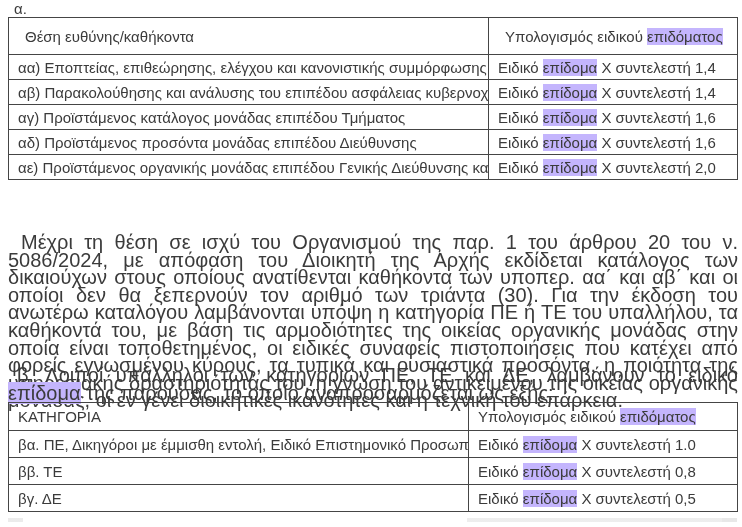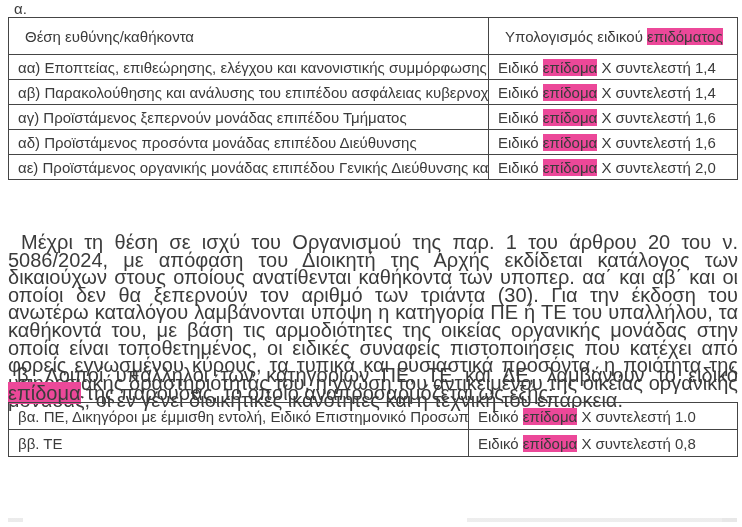--- a/index.html
+++ b/index.html
@@ -41,21 +41,21 @@
   .table-a col.c2 { width: 249px; }
   .table-a tr.hdr td { height: 37px; padding-left: 16px; }
   .table-a tr.row td { height: 25px; }
 
   .table-b { left: 8px; top: 402px; width: 729px; }
   .table-b col.c1 { width: 460px; }
   .table-b col.c2 { width: 269px; }
   .table-b tr.hdr td { height: 28px; }
   .table-b tr.row td { height: 27px; }
 
-  .hl { background: #ec4899; }
+  .hl { background: #c4b5fd; }
 
   .para {
     position: absolute;
     left: 8px;
     width: 730px;
     font-size: 20px;
     line-height: 17.6px;
     text-align: justify;
     color: #3b3b3b;
   }
@@ -95,21 +95,21 @@
       </tr>
       <tr class="row">
         <td>αα) Εποπτείας, επιθεώρησης, ελέγχου και κανονιστικής συμμόρφωσης</td>
         <td><span>Ειδικό </span><span class="hl">επίδομα</span><span> Χ συντελεστή 1,4</span></td>
       </tr>
       <tr class="row">
         <td>αβ) Παρακολούθησης και ανάλυσης του επιπέδου ασφάλειας κυβερνοχώρου</td>
         <td><span>Ειδικό </span><span class="hl">επίδομα</span><span> Χ συντελεστή 1,4</span></td>
       </tr>
       <tr class="row">
-        <td>αγ) Προϊστάμενος ξεπερνούν μονάδας επιπέδου Τμήματος</td>
+        <td>αγ) Προϊστάμενος κατάλογος μονάδας επιπέδου Τμήματος</td>
         <td><span>Ειδικό </span><span class="hl">επίδομα</span><span> Χ συντελεστή 1,6</span></td>
       </tr>
       <tr class="row">
         <td>αδ) Προϊστάμενος προσόντα μονάδας επιπέδου Διεύθυνσης</td>
         <td><span>Ειδικό </span><span class="hl">επίδομα</span><span> Χ συντελεστή 1,6</span></td>
       </tr>
       <tr class="row">
         <td>αε) Προϊστάμενος οργανικής μονάδας επιπέδου Γενικής Διεύθυνσης και άνω</td>
         <td><span>Ειδικό </span><span class="hl">επίδομα</span><span> Χ συντελεστή 2,0</span></td>
       </tr>
@@ -119,26 +119,34 @@
   <p class="para para-intro">Μέχρι τη θέση σε ισχύ του Οργανισμού της παρ. 1 του άρθρου 20 του ν. 5086/2024, με απόφαση του Διοικητή της Αρχής εκδίδεται κατάλογος των δικαιούχων στους οποίους ανατίθενται καθήκοντα των υποπερ. αα΄ και αβ΄ και οι οποίοι δεν θα ξεπερνούν τον αριθμό των τριάντα (30). Για την έκδοση του ανωτέρω καταλόγου λαμβάνονται υπόψη η κατηγορία ΠΕ ή ΤΕ του υπαλλήλου, τα καθήκοντά του, με βάση τις αρμοδιότητες της οικείας οργανικής μονάδας στην οποία είναι τοποθετημένος, οι ειδικές συναφείς πιστοποιήσεις που κατέχει από φορείς εγνωσμένου κύρους, τα τυπικά και ουσιαστικά προσόντα, η ποιότητα της υπηρεσιακής δραστηριότητάς του, η γνώση του αντικειμένου της οικείας οργανικής μονάδας, οι εν γένει διοικητικές ικανότητες και η τεχνική του επάρκεια.</p>
 
   <p class="para para-beta"><span>β. Λοιποί υπάλληλοι των κατηγοριών ΠΕ, ΤΕ και ΔΕ, λαμβάνουν το ειδικό </span><span class="hl">επίδομα</span><span> της παρούσας, το οποίο αναπροσαρμόζεται ως εξής:</span></p>
 
   <table class="table-b">
     <colgroup>
         <col class="c1">
         <col class="c2">
       </colgroup>
     <tbody>
+      <tr class="hdr">
+        <td>ΚΑΤΗΓΟΡΙΑ</td>
+        <td><span>Υπολογισμός ειδικού </span><span class="hl">επιδόματος</span></td>
+      </tr>
       <tr class="row">
         <td>βα. ΠΕ, Δικηγόροι με έμμισθη εντολή, Ειδικό Επιστημονικό Προσωπικό</td>
         <td><span>Ειδικό </span><span class="hl">επίδομα</span><span> Χ συντελεστή 1.0</span></td>
       </tr>
       <tr class="row">
         <td>ββ. ΤΕ</td>
         <td><span>Ειδικό </span><span class="hl">επίδομα</span><span> Χ συντελεστή 0,8</span></td>
+      </tr>
+      <tr class="row">
+        <td>βγ. ΔΕ</td>
+        <td><span>Ειδικό </span><span class="hl">επίδομα</span><span> Χ συντελεστή 0,5</span></td>
       </tr>
     </tbody>
   </table>
 
   <div class="cutoff-hint"></div>
 
 </div>
 
 </body></html>

